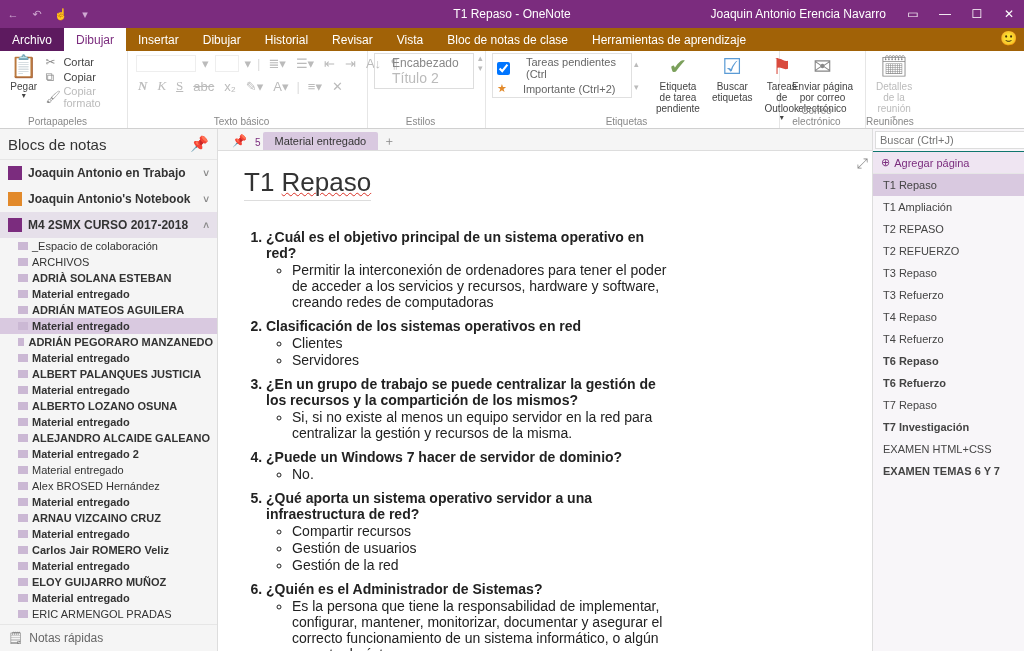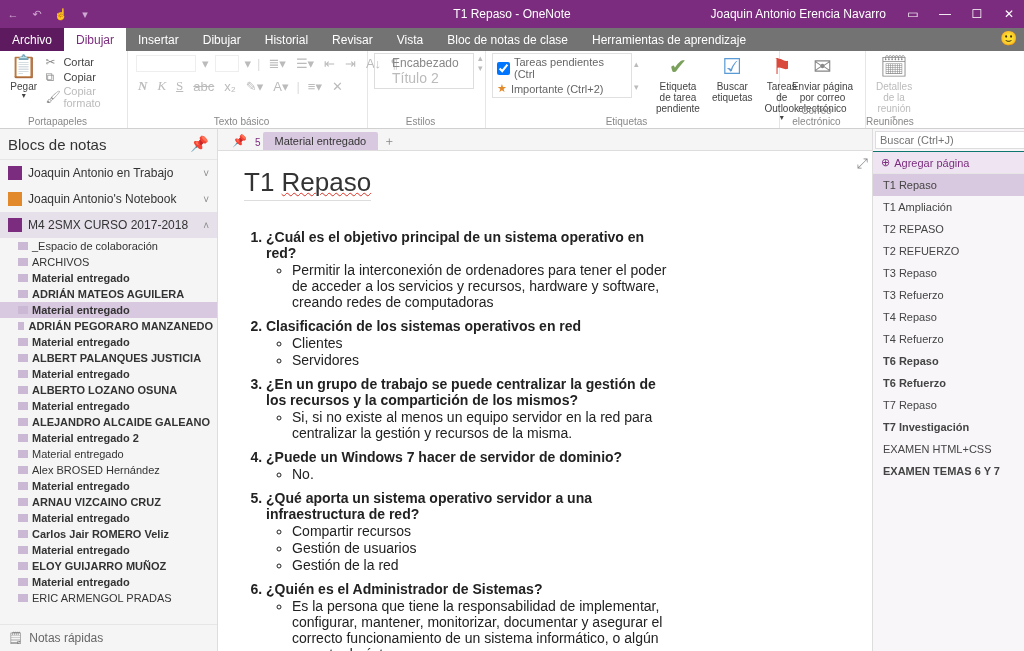--- a/index.html
+++ b/index.html
@@ -8,21 +8,21 @@
 
 .titlebar { height: 28px; background: #7B2C7E; display: flex; align-items: center; color: #fff; position: relative; }
 .titlebar-left { display: flex; gap: 6px; padding-left: 4px; align-items: center; }
 .titlebar-icon { width: 18px; height: 18px; display: flex; align-items: center; justify-content: center; color: #d0a9d2; font-size: 11px; }
 .titlebar-center { position: absolute; left: 50%; transform: translateX(-50%); font-size: 12px; }
 .titlebar-right { margin-left: auto; display: flex; align-items: center; gap: 2px; }
 .titlebar-user { padding: 0 10px; font-size: 12px; }
 .win-btn { width: 30px; height: 28px; display: flex; align-items: center; justify-content: center; color: #fff; font-size: 12px; }
 
 
-.menubar { height: 23px; background: #737373; display: flex; align-items: stretch; position: relative; }
+.menubar { height: 23px; background: #a16207; display: flex; align-items: stretch; position: relative; }
 .menu-item { padding: 0 12px; color: #fff; font-size: 12px; display: flex; align-items: center; }
 .menu-item.active { background: #fff; color: #7B2C7E; }
 .menu-item.first { background: #5d1a5f; color:#fff; }
 .emoji-btn { position: absolute; right: 6px; top: 2px; font-size: 14px; }
 
 
 .ribbon { height: 78px; background: #fff; border-bottom: 1px solid #d0d0d0; display: flex; }
 .ribbon-group { border-right: 1px solid #e6e6e6; display: flex; flex-direction: column; position: relative; padding: 2px 6px 0 6px; }
 .ribbon-group-label { position: absolute; bottom: 1px; left: 0; right: 12px; text-align: center; font-size: 10px; color: #888; }
 .ribbon-group-body { flex: 1; display: flex; align-items: flex-start; gap: 4px; }
@@ -35,31 +35,31 @@
 
 .text-basic-row { display: flex; gap: 6px; align-items: center; padding: 2px 2px; color: #bbb; font-size: 13px; }
 .text-basic-row .sep { color: #ddd; }
 .fmt-icon { padding: 0 2px; }
 
 .styles-box { display:flex; flex-direction: column; border: 1px solid #ddd; padding: 2px 17px; width: 100px; font-size: 11px; color: #999; }
 .styles-box .h1 { font-size: 12px; color: #888; }
 .styles-box .h2 { font-size: 14px; color: #bbb; }
 .styles-arrow { width:14px; display:flex; flex-direction:column; justify-content:space-around; color:#bbb; font-size:9px; }
 
-.tag-check { display:flex; align-items:center; gap:4px; font-size: 11px; color:#666; }
+.tag-check { display:flex; align-items:center; gap:16px; font-size: 11px; color:#666; }
 .tag-check input { margin: 0; }
 .tag-box { border:1px solid #e0e0e0; padding:2px 4px; width: 140px; display:flex; flex-direction:column; gap:2px;}
 .tag-arrow { width:14px; display:flex; flex-direction:column; justify-content:space-around; color:#bbb; font-size:9px; }
 
 
 .main { display: flex; height: calc(651px - 28px - 23px - 78px); }
 .left-nav { width: 218px; background: #f5f5f5; border-right: 1px solid #ddd; display: flex; flex-direction: column; overflow: hidden; }
 .left-nav-header { padding: 6px 8px; font-size: 15px; color: #333; border-bottom: 1px solid #e6e6e6; display:flex; justify-content:space-between; align-items:center;}
 .notebook-row { padding: 6px 8px; display: flex; align-items: center; gap: 6px; font-size: 12px; color: #333; }
-.notebook-row.bold { font-weight: 400; }
+.notebook-row.bold { font-weight: 700; }
 .notebook-row.expanded { background: #e6e0ea; }
 .nb-icon { width: 14px; height: 14px; background: #7B2C7E; }
 .nb-icon.orange { background: #e28a2b; }
 .nb-chev { margin-left: auto; color: #888; font-size: 10px; }
 .section-list { flex: 1; overflow-y: auto; font-size: 11px; }
 .section-row { padding: 2px 4px 2px 18px; color: #333; display:flex; align-items:center; gap:4px; white-space: nowrap; overflow:hidden; text-overflow:ellipsis;}
 .section-row .tab-ic { width:10px; height:8px; background:#cbb8d4; display:inline-block; }
 .section-row.bold { font-weight: 700; }
 .section-row.selected { background: #d9c9e0; }
 .quick-notes { padding: 6px 8px; display:flex; align-items:center; gap:6px; border-top:1px solid #e6e6e6; color:#666; font-size:12px;}
@@ -286,20 +286,24 @@
         <div class="section-row">
           <span class="tab-ic"></span>
           <span>_Espacio de colaboración</span>
         </div>
         <div class="section-row">
           <span class="tab-ic"></span>
           <span>ARCHIVOS</span>
         </div>
         <div class="section-row bold">
           <span class="tab-ic"></span>
+          <span>ADRIÀ SOLANA ESTEBAN</span>
+        </div>
+        <div class="section-row bold">
+          <span class="tab-ic"></span>
           <span>Material entregado</span>
         </div>
         <div class="section-row bold">
           <span class="tab-ic"></span>
           <span>ADRIÁN MATEOS AGUILERA</span>
         </div>
         <div class="section-row bold selected">
           <span class="tab-ic"></span>
           <span>Material entregado</span>
         </div>

